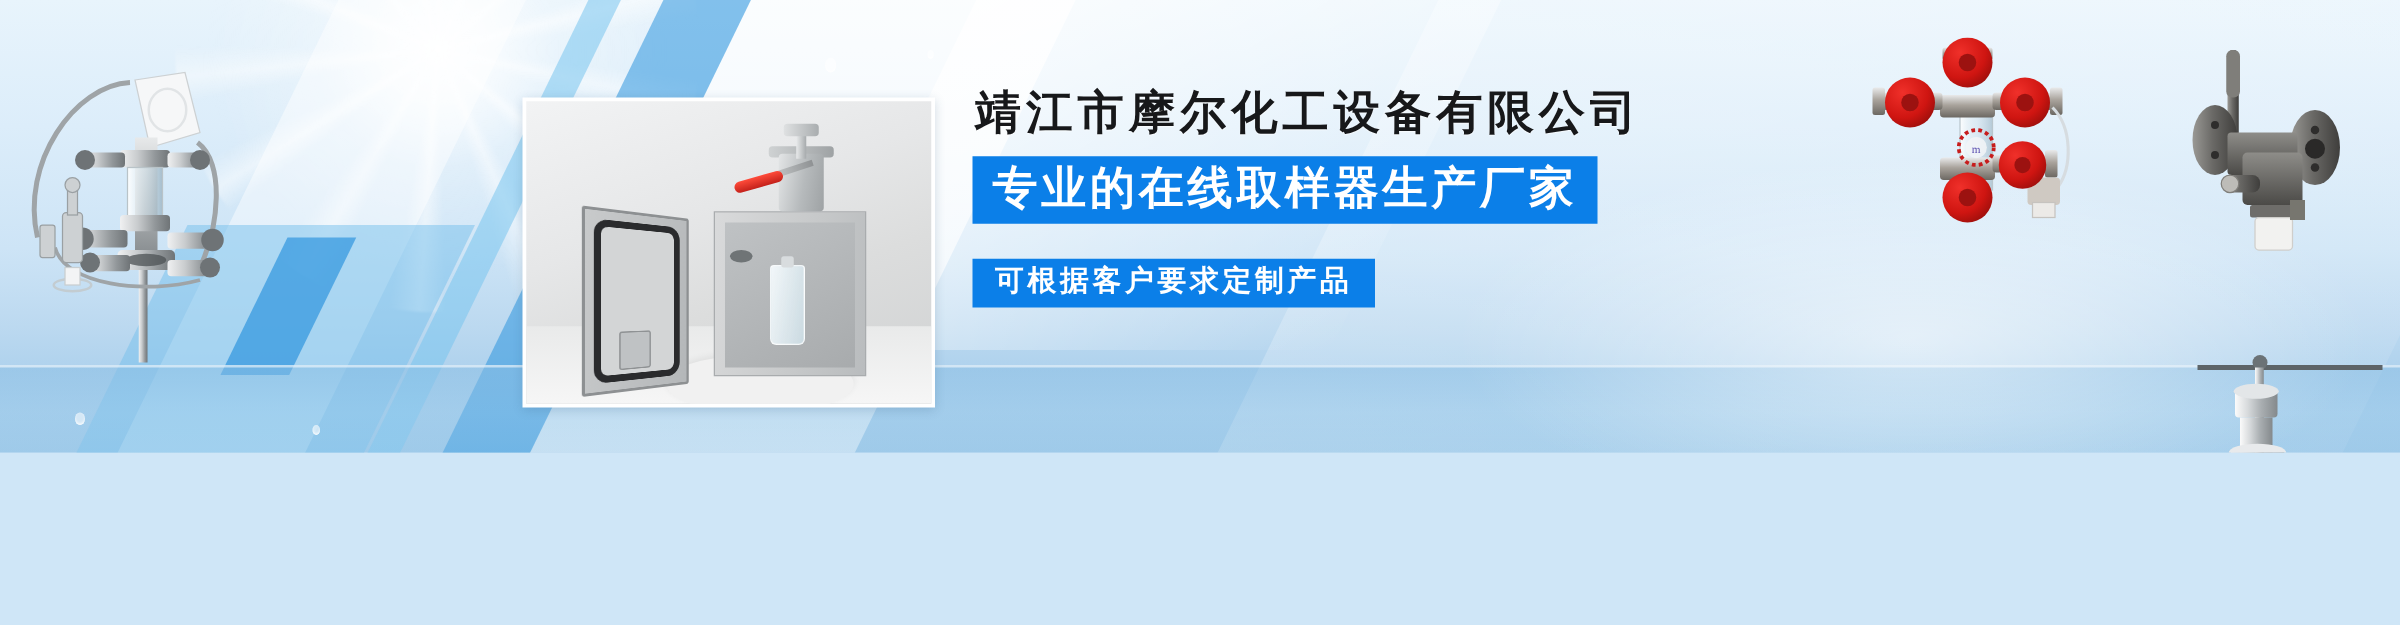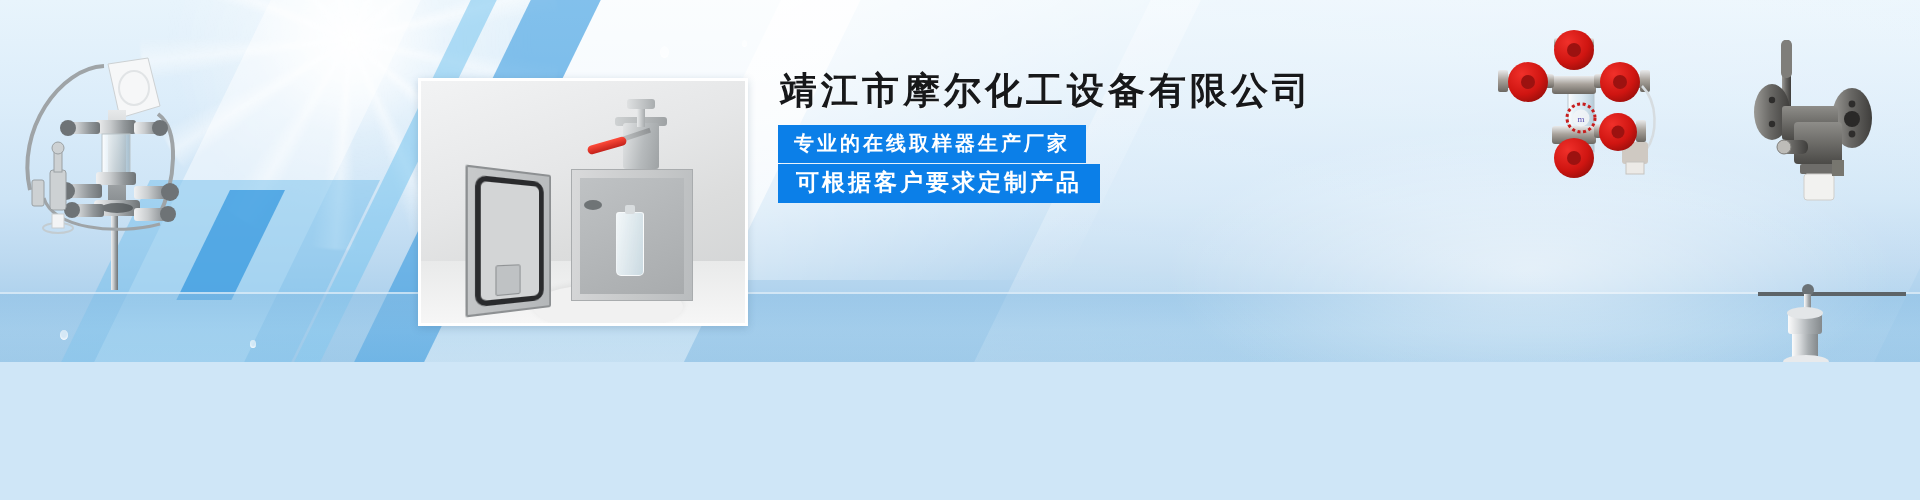--- a/index.html
+++ b/index.html
@@ -95,32 +95,32 @@
   
   .text-block{position:absolute;left:778px;top:72px;width:620px;}
   .company-name{
     font-family:"Liberation Serif","DejaVu Serif",serif;
     font-weight:700;font-size:37px;letter-spacing:4px;color:#17181a;
     white-space:nowrap;line-height:1;margin:0 0 16px 2px;
     text-shadow:0 1px 1px rgba(255,255,255,.7);
   }
   .headline-badge{
     display:inline-block;background:#0b7fe8;color:#fff;
-    font-size:20px;font-weight:700;letter-spacing:3px;line-height:1;
+    font-size:36px;font-weight:700;letter-spacing:3px;line-height:1;
     padding:8px 16px 10px 16px;white-space:nowrap;
     font-family:"DejaVu Sans","Liberation Sans",sans-serif;
   }
   .subline{
     margin-top:17px;font-size:22px;letter-spacing:1px;color:#161719;
     white-space:nowrap;line-height:1.1;
     font-family:"DejaVu Sans","Liberation Sans",sans-serif;
     text-shadow:0 1px 1px rgba(255,255,255,.65);
   }
   .custom-badge{
-    display:inline-block;margin-top:1px;background:#0b7fe8;color:#fff;
+    display:inline-block;margin-top:28px;background:#0b7fe8;color:#fff;
     font-size:23px;font-weight:700;letter-spacing:3px;line-height:1;
     padding:7px 18px 9px 18px;white-space:nowrap;
     font-family:"DejaVu Sans","Liberation Sans",sans-serif;
   }
   .english{
     margin-top:14px;width:405px;color:#4d5a66;
     font-family:"Liberation Serif","DejaVu Serif",serif;
     font-size:8.5px;letter-spacing:.35px;line-height:1.72;
     text-transform:uppercase;
   }

